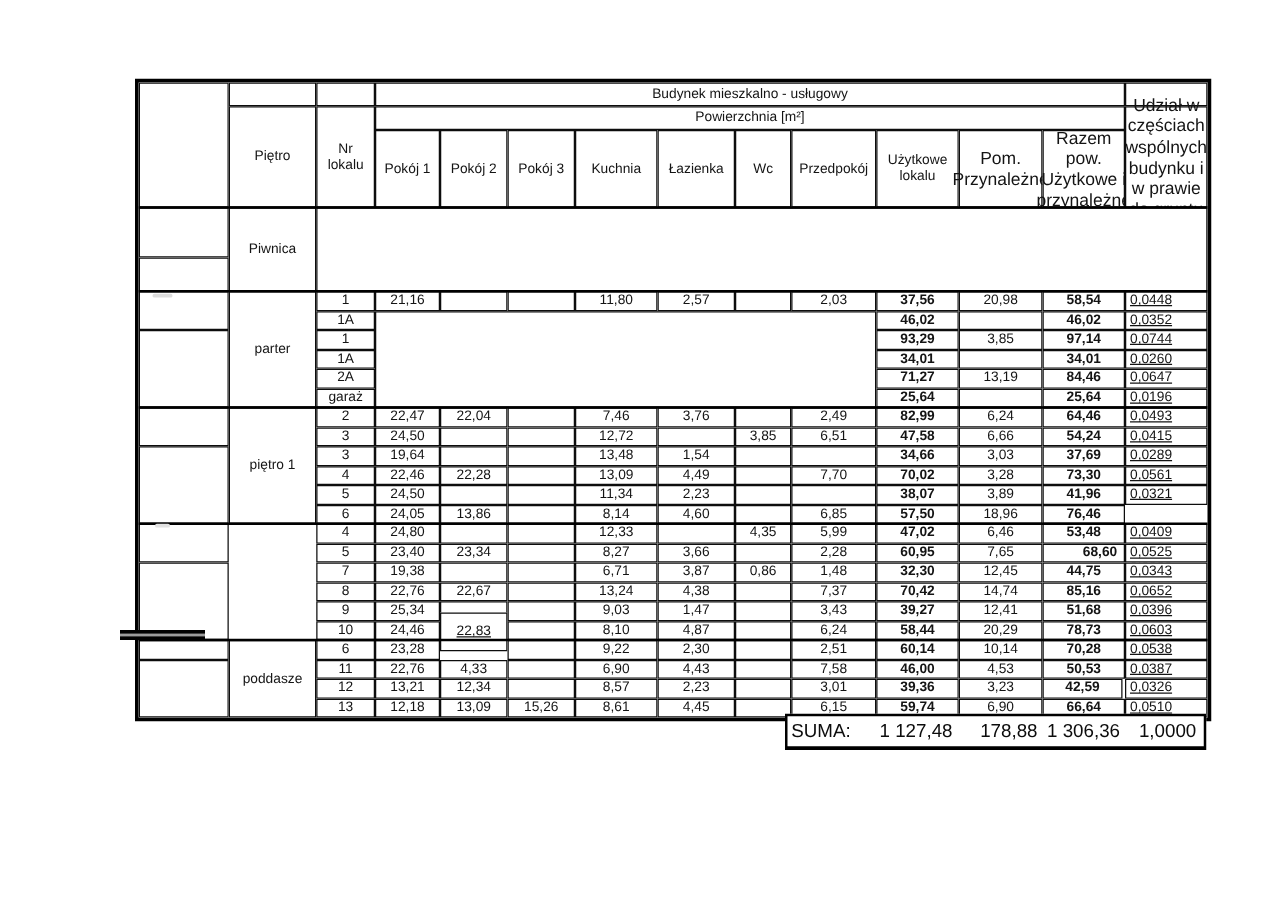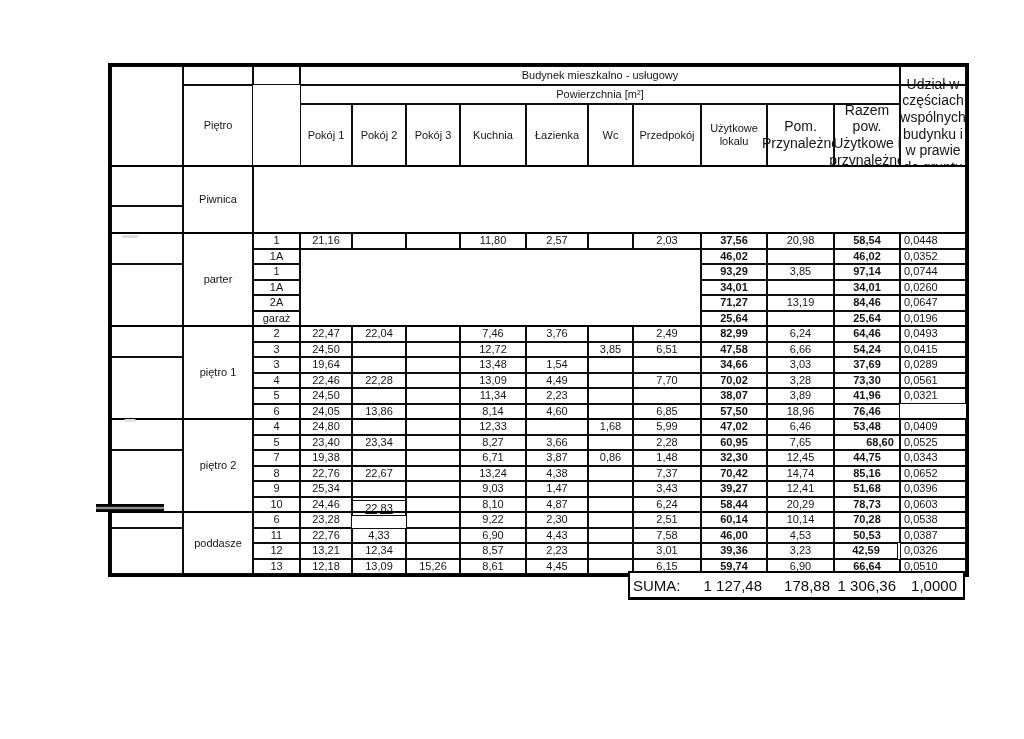--- a/index.html
+++ b/index.html
@@ -10,41 +10,42 @@
   #tbl{
     position:absolute;left:108px;top:63px;width:855px;height:508px;
     border:3px solid #000;box-sizing:content-box;background:#fff;
   }
   .c{
     position:absolute;box-sizing:border-box;border:1px solid #0d0d0d;background:#fff;
     display:flex;align-items:center;justify-content:center;text-align:center;
     font-size:11px;line-height:1.15;padding:0 2px;color:#141414;
   }
   .b{font-weight:bold;}
-  .share{justify-content:flex-start;text-align:left;padding-left:3px;}
+  .share{justify-content:flex-start;text-align:left;padding-left:3px;text-decoration:underline;}
   .small{font-size:14px;line-height:1.18;}
   .sep{position:absolute;left:0;width:855px;height:2.5px;background:#000;z-index:4;}
   #suma{
     position:absolute;left:628px;top:571px;width:333px;height:24px;
     border:2px solid #000;border-bottom-width:3px;background:#fff;z-index:6;box-sizing:content-box;
   }
   #suma span{position:absolute;top:50%;transform:translateY(-50%);font-size:15px;white-space:nowrap;color:#0c0c0c;}
   .art{position:absolute;z-index:7;}
 </style>
 </head>
 <body>
 
 <div id="sheet">
 
   <div id="tbl">
 
     <div class="c" style="left:0;top:0;width:72px;height:100px"></div>
     <div class="c" style="left:72px;top:0;width:70px;height:19px"></div>
     <div class="c" style="left:72px;top:19px;width:70px;height:81px">Piętro</div>
     <div class="c" style="left:142px;top:0;width:47px;height:19px"></div>
+    <div class="c" style="left:142px;top:19px;width:47px;height:81px">Nr lokalu</div>
     <div class="c" style="left:189px;top:0;width:600px;height:19px">Budynek mieszkalno - usługowy</div>
     <div class="c" style="left:189px;top:19px;width:600px;height:19px">Powierzchnia [m²]</div>
     <div class="c" style="left:189px;top:38px;width:52px;height:62px">Pokój 1</div>
     <div class="c" style="left:241px;top:38px;width:54px;height:62px">Pokój 2</div>
     <div class="c" style="left:295px;top:38px;width:54px;height:62px">Pokój 3</div>
     <div class="c" style="left:415px;top:38px;width:62px;height:62px">Łazienka</div>
     <div class="c" style="left:349px;top:38px;width:66px;height:62px">Kuchnia</div>
     <div class="c" style="left:477px;top:38px;width:45px;height:62px">Wc</div>
     <div class="c" style="left:522px;top:38px;width:68px;height:62px">Przedpokój</div>
     <div class="c" style="left:590px;top:38px;width:66px;height:62px">Użytkowe lokalu</div>
@@ -168,28 +169,27 @@
       <div class="c" style="left: 349px; top: 337.5px; width: 66px; height: 15.5px;">8,14</div>
       <div class="c" style="left: 415px; top: 337.5px; width: 62px; height: 15.5px;">4,60</div>
       <div class="c" style="left: 477px; top: 337.5px; width: 45px; height: 15.5px;"></div>
       <div class="c" style="left: 522px; top: 337.5px; width: 68px; height: 15.5px;">6,85</div>
       <div class="c b" style="left: 590px; top: 337.5px; width: 66px; height: 15.5px;">57,50</div>
       <div class="c" style="left: 656px; top: 337.5px; width: 67px; height: 15.5px;">18,96</div>
       <div class="c b" style="left: 723px; top: 337.5px; width: 66px; height: 15.5px;">76,46</div>
       <div class="c share" style="left: 789px; top: 337.5px; width: 66px; height: 15.5px; margin-top: 36px;">0,0585</div>
       <div class="c" style="left: 0px; top: 353px; width: 72px; height: 31px;"></div>
       <div class="c" style="left: 0px; top: 384px; width: 72px; height: 62px;"></div>
-      <div class="c" style="left: 72px; top: 353px; width: 70px; height: 93px;">piętro 2</div>
       <div class="c" style="left: 142px; top: 353px; width: 47px; height: 15.5px;">4</div>
       <div class="c" style="left: 189px; top: 353px; width: 52px; height: 15.5px;">24,80</div>
       <div class="c" style="left: 241px; top: 353px; width: 54px; height: 15.5px;"></div>
       <div class="c" style="left: 295px; top: 353px; width: 54px; height: 15.5px;"></div>
       <div class="c" style="left: 349px; top: 353px; width: 66px; height: 15.5px;">12,33</div>
       <div class="c" style="left: 415px; top: 353px; width: 62px; height: 15.5px;"></div>
-      <div class="c" style="left: 477px; top: 353px; width: 45px; height: 15.5px;">1,68</div>
+      <div class="c" style="left: 477px; top: 353px; width: 45px; height: 15.5px;">4,35</div>
       <div class="c" style="left: 522px; top: 353px; width: 68px; height: 15.5px;">5,99</div>
       <div class="c b" style="left: 590px; top: 353px; width: 66px; height: 15.5px;">47,02</div>
       <div class="c" style="left: 656px; top: 353px; width: 67px; height: 15.5px;">6,46</div>
       <div class="c b" style="left: 723px; top: 353px; width: 66px; height: 15.5px;">53,48</div>
       <div class="c share" style="left: 789px; top: 353px; width: 66px; height: 15.5px;">0,0409</div>
       <div class="c" style="left: 142px; top: 368.5px; width: 47px; height: 15.5px;">5</div>
       <div class="c" style="left: 189px; top: 368.5px; width: 52px; height: 15.5px;">23,40</div>
       <div class="c" style="left: 241px; top: 368.5px; width: 54px; height: 15.5px;">23,34</div>
       <div class="c" style="left: 295px; top: 368.5px; width: 54px; height: 15.5px;"></div>
       <div class="c" style="left: 349px; top: 368.5px; width: 66px; height: 15.5px;">8,27</div>
@@ -246,21 +246,21 @@
       <div class="c" style="left: 522px; top: 430.5px; width: 68px; height: 15.5px;">6,24</div>
       <div class="c b" style="left: 590px; top: 430.5px; width: 66px; height: 15.5px;">58,44</div>
       <div class="c" style="left: 656px; top: 430.5px; width: 67px; height: 15.5px;">20,29</div>
       <div class="c b" style="left: 723px; top: 430.5px; width: 66px; height: 15.5px;">78,73</div>
       <div class="c share" style="left: 789px; top: 430.5px; width: 66px; height: 15.5px;">0,0603</div>
       <div class="c" style="left: 0px; top: 446px; width: 72px; height: 15.5px;"></div>
       <div class="c" style="left: 0px; top: 461.5px; width: 72px; height: 46.5px;"></div>
       <div class="c" style="left: 72px; top: 446px; width: 70px; height: 62px;">poddasze</div>
       <div class="c" style="left: 142px; top: 446px; width: 47px; height: 15.5px;">6</div>
       <div class="c" style="left: 189px; top: 446px; width: 52px; height: 15.5px;">23,28</div>
-      <div class="c" style="left: 241px; top: 434px; width: 54px; height: 16px; text-decoration: underline;">22,83</div>
+      <div class="c" style="left: 241px; top: 424px; width: 54px; height: 31px; text-decoration: underline;">22,83</div>
       <div class="c" style="left: 295px; top: 446px; width: 54px; height: 15.5px;"></div>
       <div class="c" style="left: 349px; top: 446px; width: 66px; height: 15.5px;">9,22</div>
       <div class="c" style="left: 415px; top: 446px; width: 62px; height: 15.5px;">2,30</div>
       <div class="c" style="left: 477px; top: 446px; width: 45px; height: 15.5px;"></div>
       <div class="c" style="left: 522px; top: 446px; width: 68px; height: 15.5px;">2,51</div>
       <div class="c b" style="left: 590px; top: 446px; width: 66px; height: 15.5px;">60,14</div>
       <div class="c" style="left: 656px; top: 446px; width: 67px; height: 15.5px;">10,14</div>
       <div class="c b" style="left: 723px; top: 446px; width: 66px; height: 15.5px;">70,28</div>
       <div class="c share" style="left: 789px; top: 446px; width: 66px; height: 15.5px;">0,0538</div>
       <div class="c" style="left: 142px; top: 461.5px; width: 47px; height: 15.5px;">11</div>

